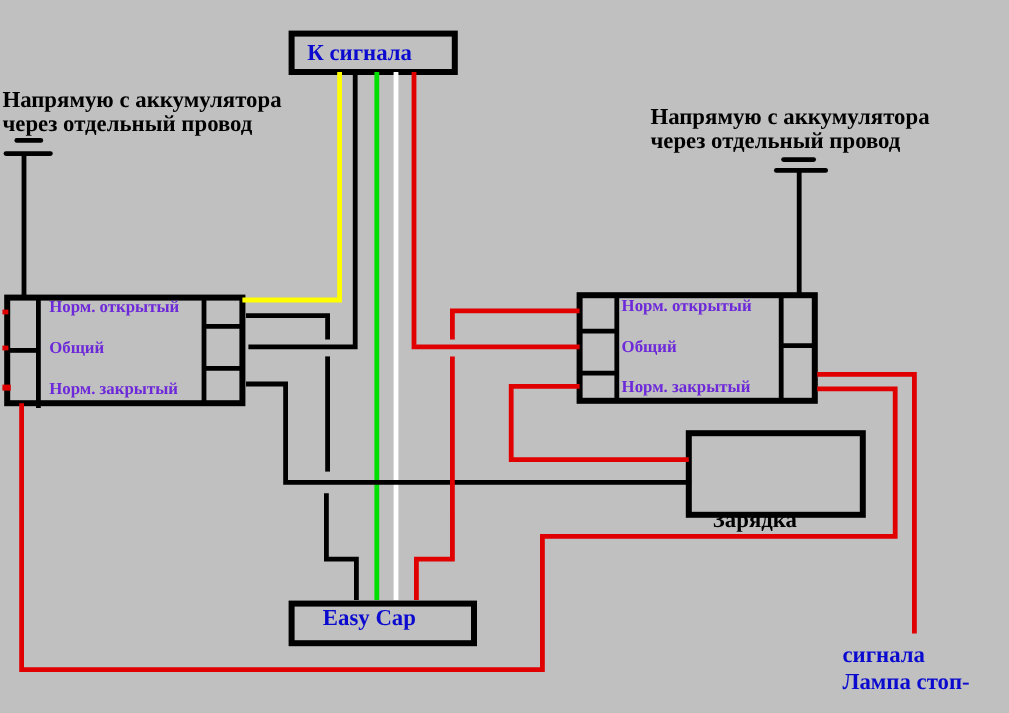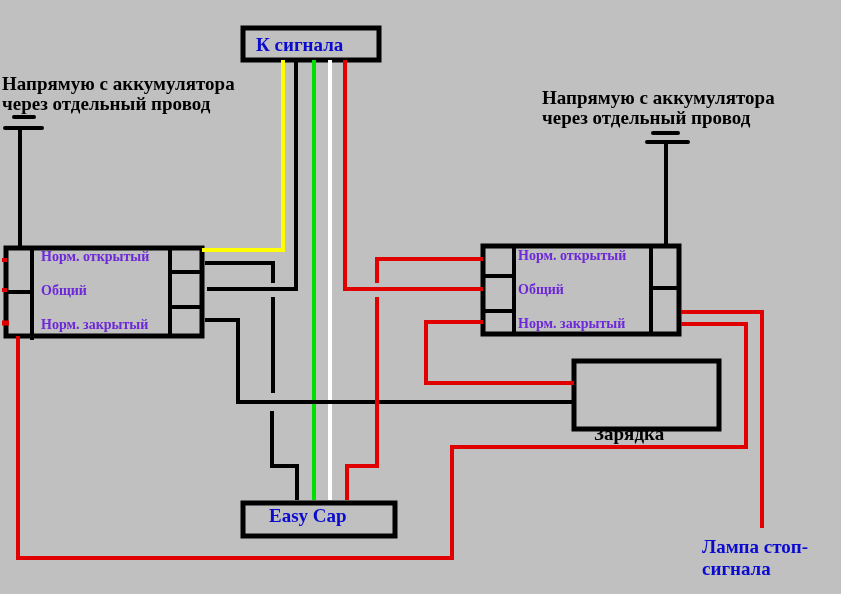--- a/index.html
+++ b/index.html
@@ -92,16 +92,16 @@
 
   <div class="lbl relay-lbl" style="left:41px;top:249px;">Норм. открытый</div>
   <div class="lbl relay-lbl" style="left:41px;top:283px;">Общий</div>
   <div class="lbl relay-lbl" style="left:41px;top:317px;">Норм. закрытый</div>
 
   <div class="lbl relay-lbl" style="left:518px;top:248px;">Норм. открытый</div>
   <div class="lbl relay-lbl" style="left:518px;top:282px;">Общий</div>
   <div class="lbl relay-lbl" style="left:518px;top:316px;">Норм. закрытый</div>
 
   <div class="lbl lamp" style="left:702px;top:536px;">
+    <div>сигнала</div>
     <div>Лампа стоп-</div>
-    <div>сигнала</div>
   </div>
 </div>
 
 </body></html>

